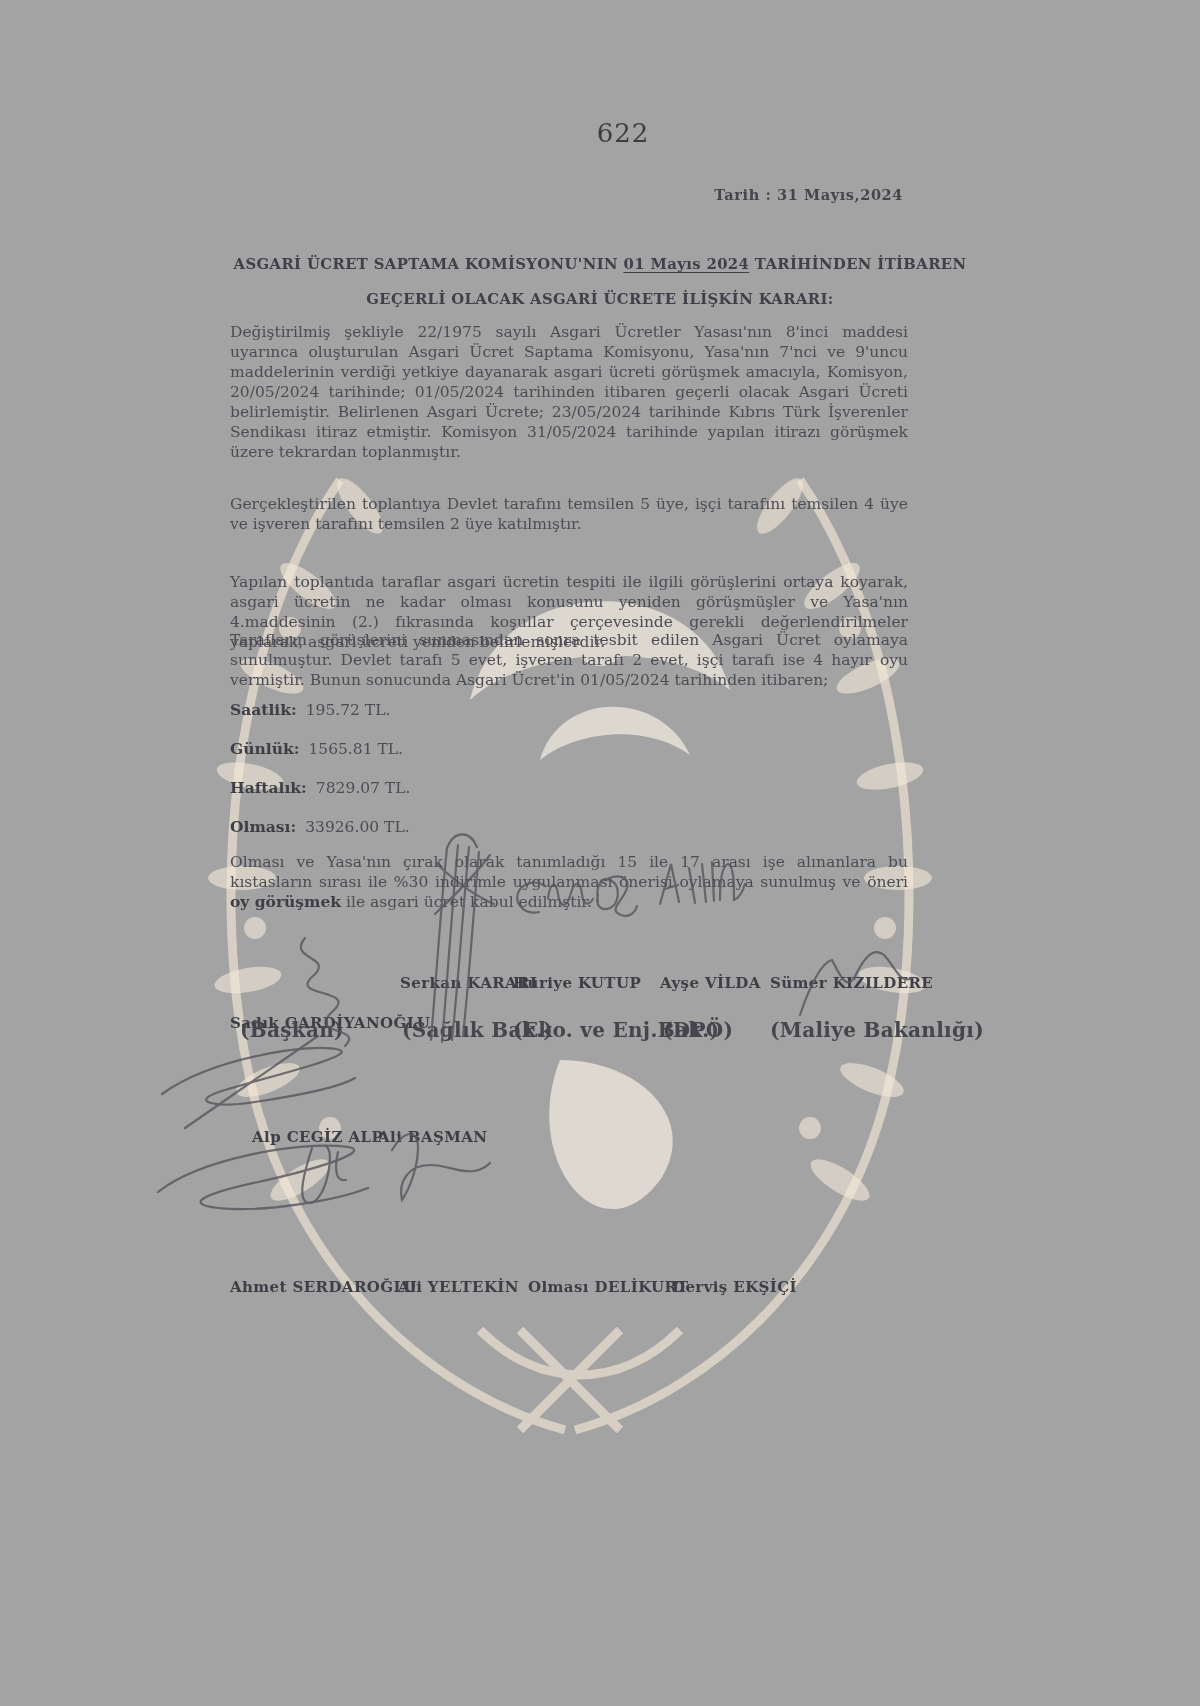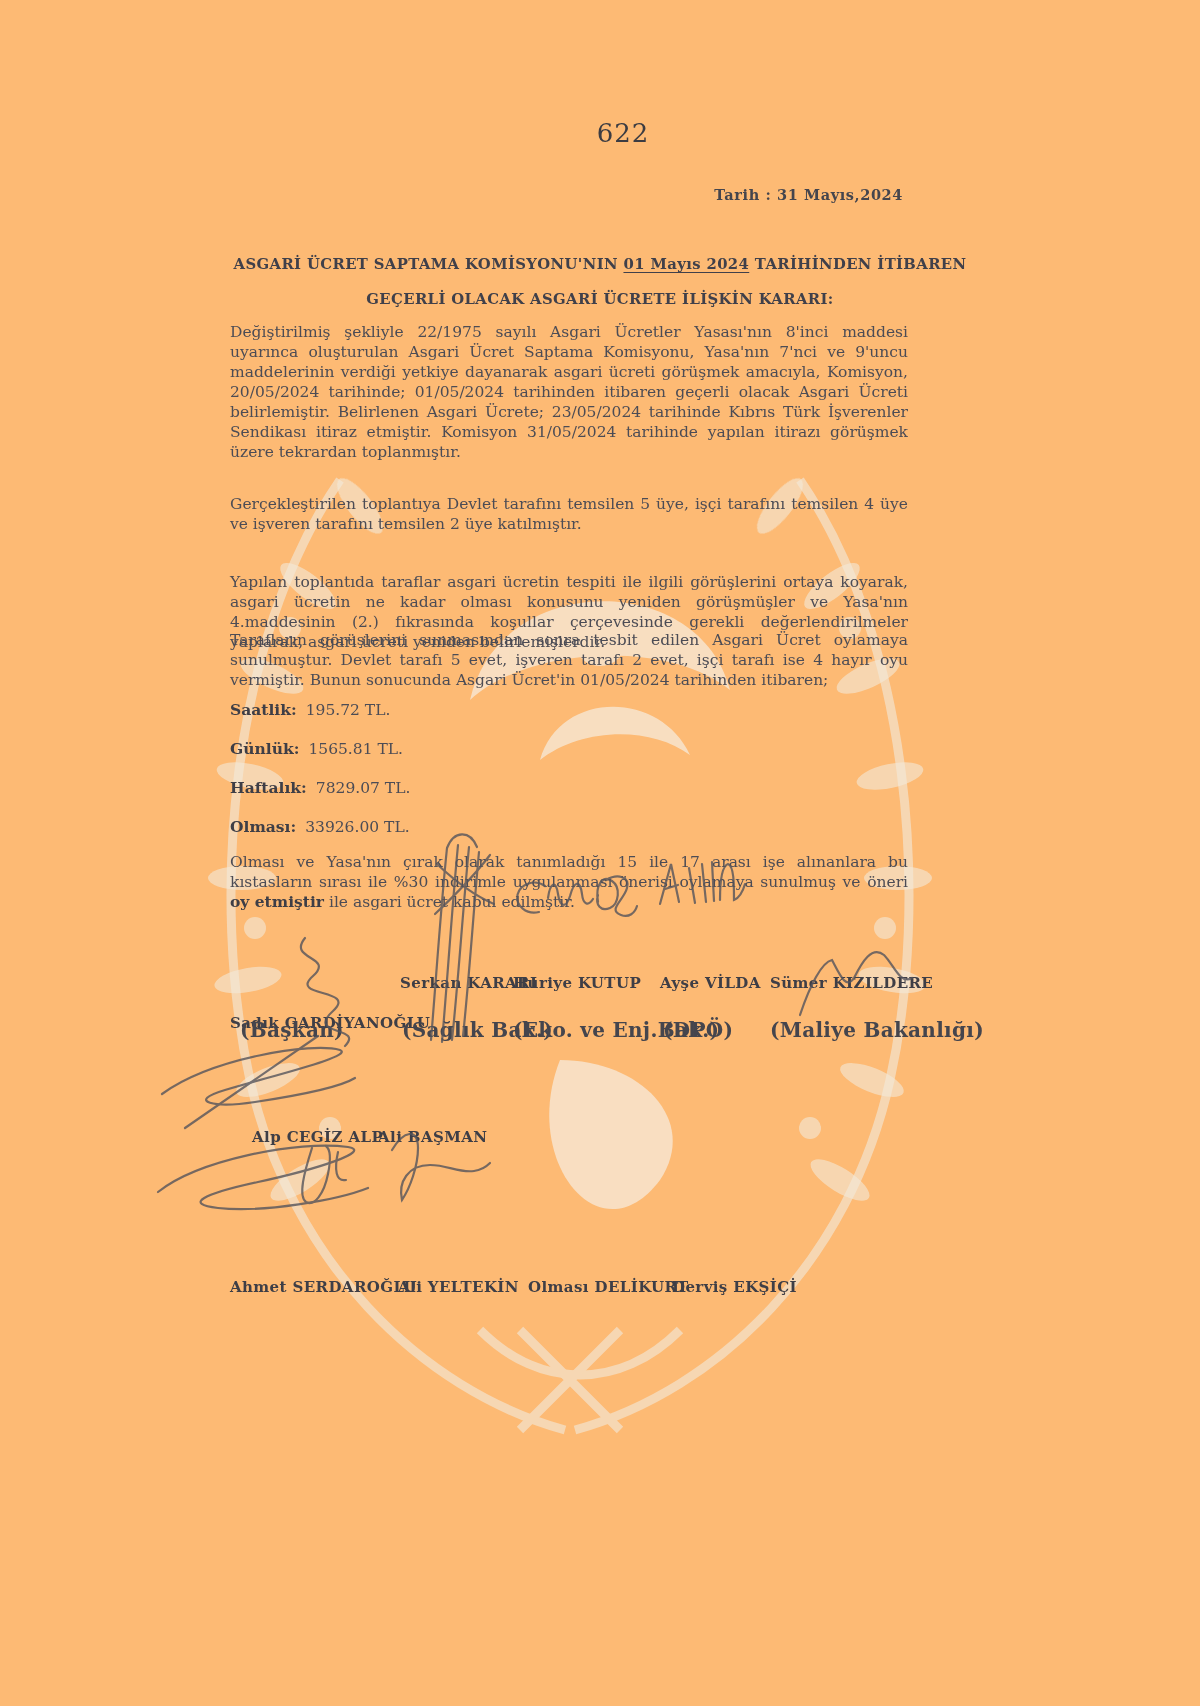--- a/index.html
+++ b/index.html
@@ -1,20 +1,20 @@
 <!DOCTYPE html>
 <html><head>
 <meta charset="utf-8">
 <style>
   html,body{margin:0;padding:0;background:#e8e8e8;}
   .page{
     position:relative;
     width:1200px;height:1706px;
     margin:0 auto;
-    background:#fdba74;
+    background:#a3a3a3;
     font-family:"DejaVu Serif","Liberation Serif",serif;
     color:#4a4a52;
     overflow:hidden;
   }
   .layer{position:absolute;inset:0;}
   .watermark{z-index:0;}
   .content{z-index:2;}
   .signatures{z-index:3;pointer-events:none;}
 
   .page-number{
@@ -116,21 +116,21 @@
     <p class="para p1">Değiştirilmiş şekliyle 22/1975 sayılı Asgari Ücretler Yasası'nın 8'inci maddesi uyarınca oluşturulan Asgari Ücret Saptama Komisyonu, Yasa'nın 7'nci ve 9'uncu maddelerinin verdiği yetkiye dayanarak asgari ücreti görüşmek amacıyla, Komisyon, 20/05/2024 tarihinde; 01/05/2024 tarihinden itibaren geçerli olacak Asgari Ücreti belirlemiştir. Belirlenen Asgari Ücrete; 23/05/2024 tarihinde Kıbrıs Türk İşverenler Sendikası itiraz etmiştir. Komisyon 31/05/2024 tarihinde yapılan itirazı görüşmek üzere tekrardan toplanmıştır.</p>
     <p class="para p2">Gerçekleştirilen toplantıya Devlet tarafını temsilen 5 üye, işçi tarafını temsilen  4 üye ve işveren tarafını temsilen 2 üye katılmıştır.</p>
     <p class="para p3">Yapılan toplantıda taraflar asgari ücretin tespiti ile ilgili görüşlerini ortaya koyarak, asgari ücretin ne kadar olması konusunu yeniden görüşmüşler ve Yasa'nın 4.maddesinin (2.) fıkrasında koşullar çerçevesinde gerekli değerlendirilmeler yaplarak, asgari ücreti yeniden belirlemişlerdir.</p>
     <p class="para p4">Tarafların görüşlerini sunmasından sonra tesbit edilen Asgari Ücret oylamaya sunulmuştur. Devlet tarafı 5 evet, işveren tarafı 2 evet, işçi tarafı ise 4 hayır oyu vermiştir. Bunun sonucunda Asgari Ücret'in 01/05/2024 tarihinden itibaren;</p>
 
     <div class="wage-line w0"><span class="lbl">Saatlik:</span><span>195.72 TL.</span></div>
     <div class="wage-line w1"><span class="lbl">Günlük:</span><span>1565.81 TL.</span></div>
     <div class="wage-line w2"><span class="lbl">Haftalık:</span><span>7829.07 TL.</span></div>
     <div class="wage-line w3"><span class="lbl">Olması:</span><span>33926.00 TL.</span></div>
 
-    <p class="para p5"><span>Olması ve Yasa'nın çırak olarak tanımladığı 15 ile 17 arası işe alınanlara bu kıstasların sırası ile %30 indirimle uygulanması önerisi oylamaya sunulmuş ve öneri </span><b>oy etmiştir</b><span> ile asgari ücret kabul edilmştir.</span></p>
+    <p class="para p5"><span>Olması ve Yasa'nın çırak olarak tanımladığı 15 ile 17 arası işe alınanlara bu kıstasların sırası ile %30 indirimle uygulanması önerisi oylamaya sunulmuş ve öneri </span><b>oy görüşmek</b><span> ile asgari ücret kabul edilmştir.</span></p>
 
     <span class="sig-name" style="top:974px;left:230px;margin-top:40px;">Sadık GARDİYANOĞLU</span>
     <span class="sig-name" style="top:974px;left:400px;">Serkan KARARI</span>
     <span class="sig-name" style="top:974px;left:513px;">Huriye KUTUP</span>
     <span class="sig-name" style="top:974px;left:660px;">Ayşe VİLDA</span>
     <span class="sig-name" style="top:974px;left:770px;">Sümer KIZILDERE</span>
 
     <span class="sig-title" style="top:1018px;left:240px;">(Başkan)</span>
     <span class="sig-title" style="top:1018px;left:402px;">(Sağlık Bak.)</span>
     <span class="sig-title" style="top:1018px;left:513px;">(Eko. ve Enj.Bak.)</span>

